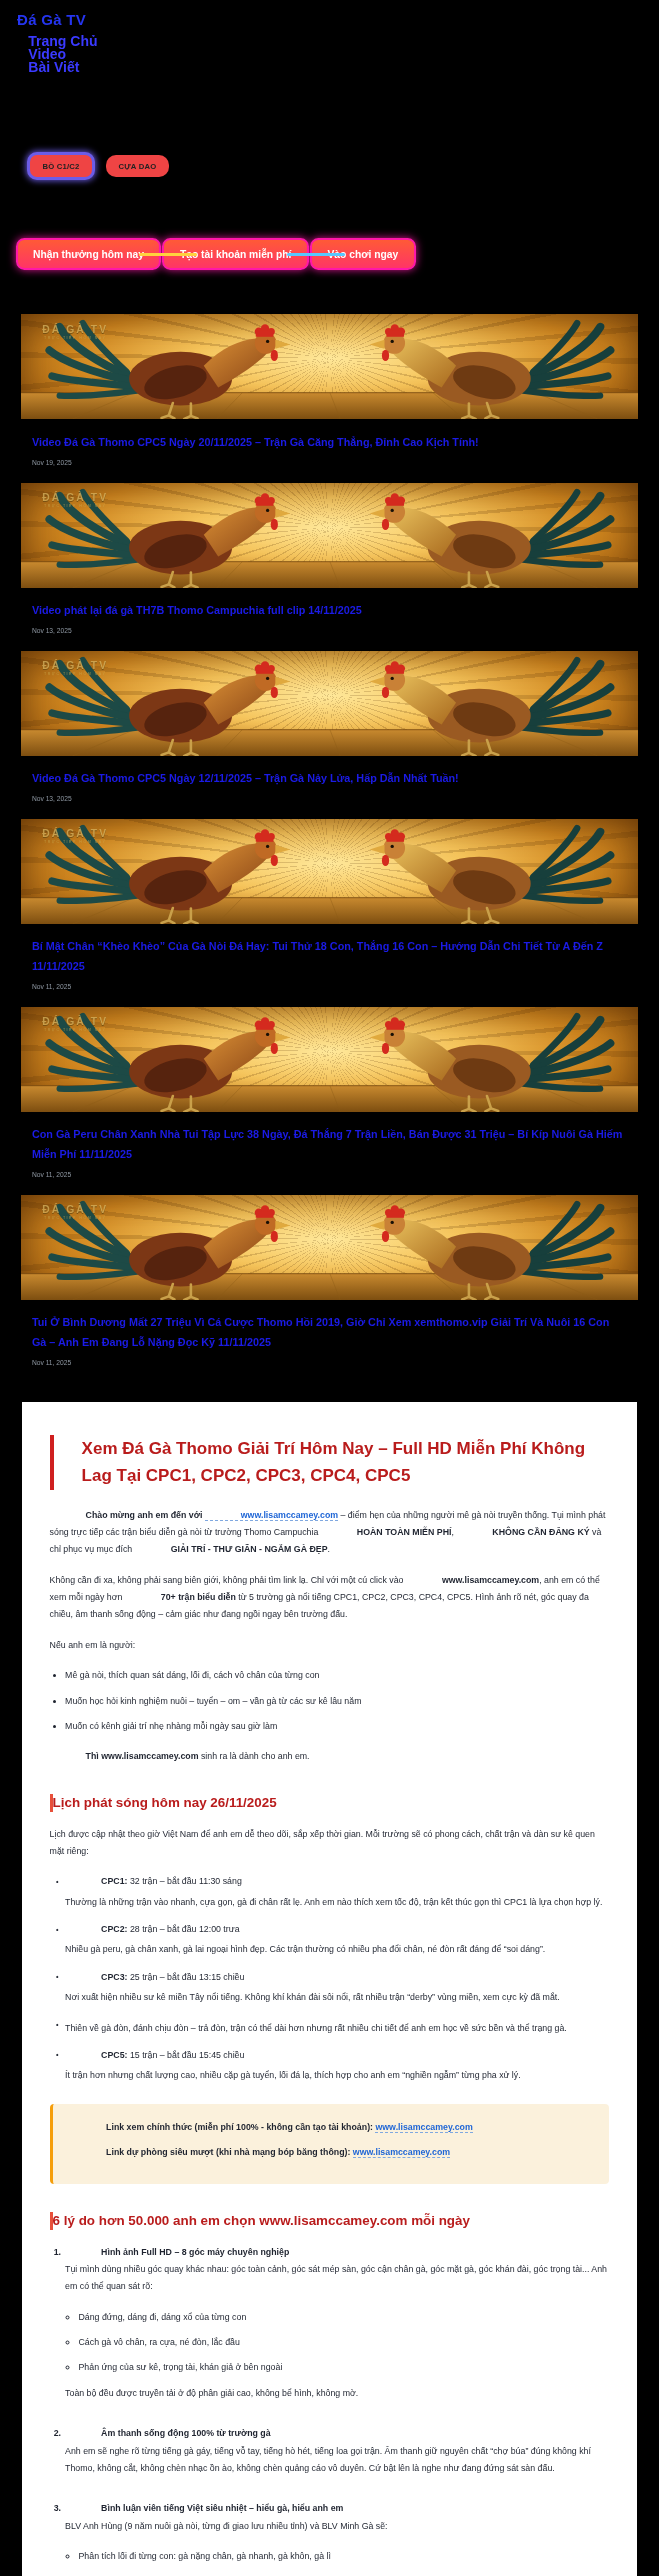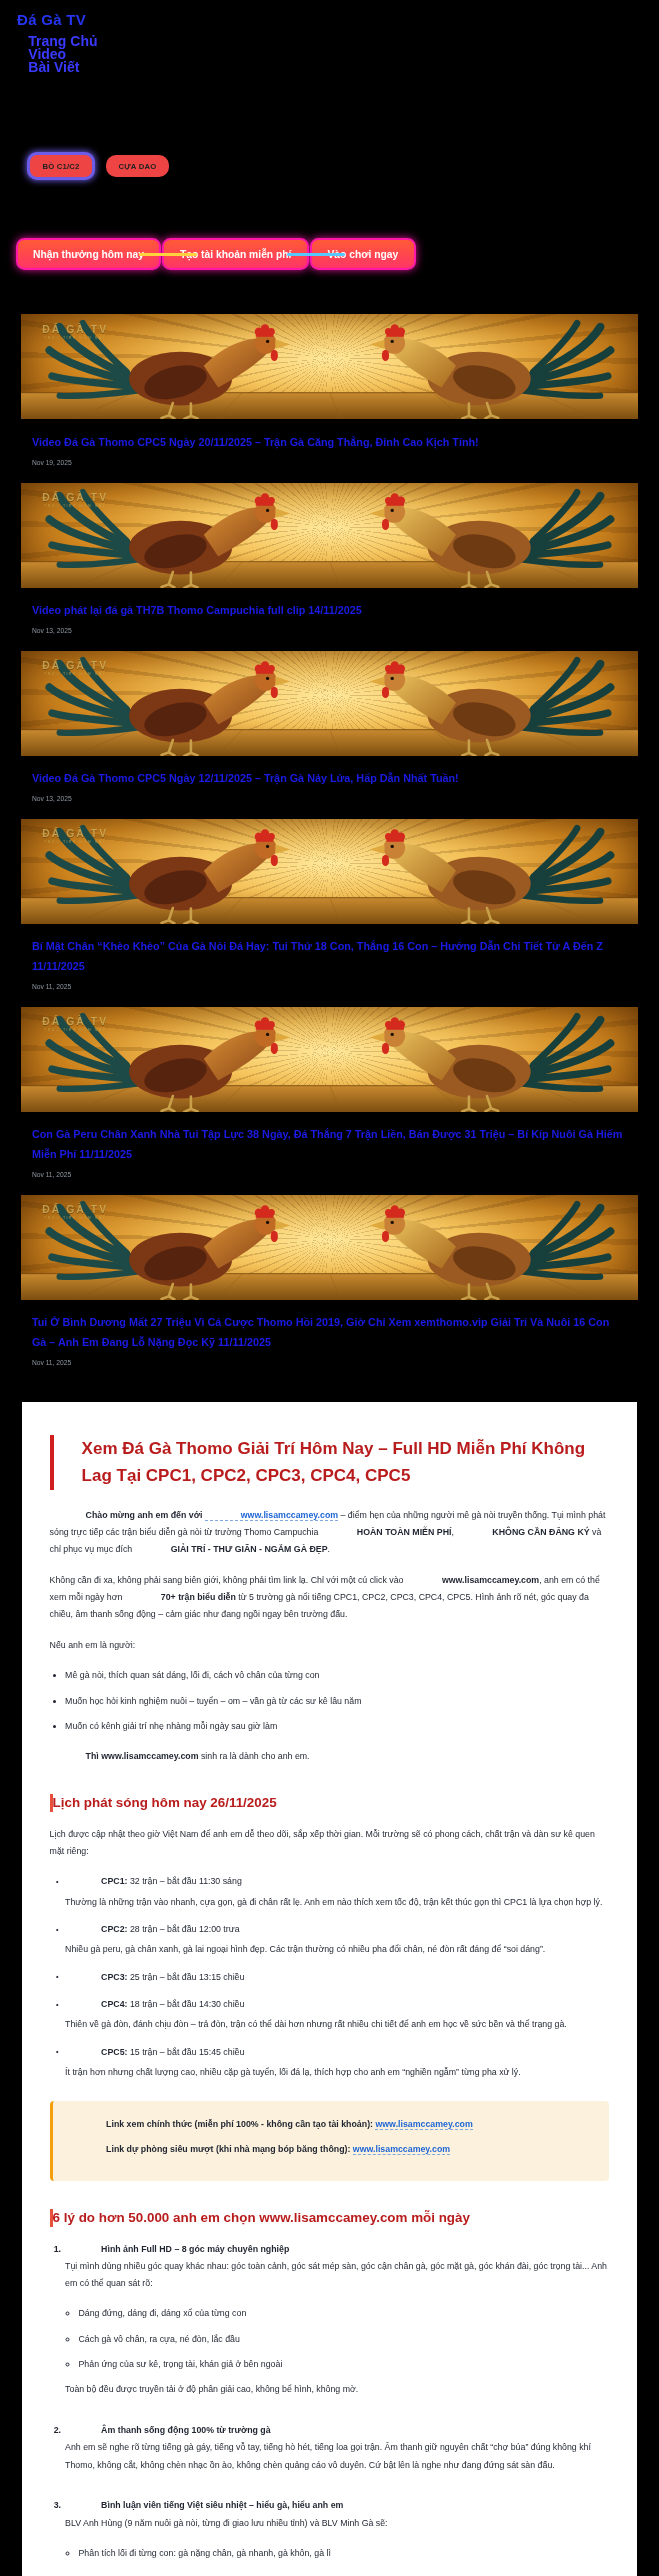--- a/index.html
+++ b/index.html
@@ -268,26 +268,26 @@
       <span class="mark dot">•</span>
       <div class="a-li-main">
         <div><span class="b">CPC2:</span><span> 28 trận – bắt đầu 12:00 trưa</span></div>
         <div class="a-desc"><span>Nhiều gà peru, gà chân xanh, gà lai ngoại hình đẹp. Các trận thường có nhiều pha đổi chân, né đòn rất đáng để “soi dáng”.</span></div>
       </div>
     </div>
     <div class="a-li">
       <span class="mark dot">•</span>
       <div class="a-li-main">
         <div><span class="b">CPC3:</span><span> 25 trận – bắt đầu 13:15 chiều</span></div>
-      </div>
-    </div>
-    <div class="a-li">
-      <span class="mark dot">•</span>
-      <div class="a-li-main">
-        <div><span class="b">CPC4:</span><span> 18 trận – bắt đầu 14:30 chiều</span></div>
+        <div class="a-desc"><span>Nơi xuất hiện nhiều sư kê miền Tây nổi tiếng. Không khí khán đài sôi nổi, rất nhiều trận “derby” vùng miền, xem cực kỳ đã mắt.</span></div>
+      </div>
+    </div>
+    <div class="a-li">
+      <span class="mark dot">•</span>
+      <div class="a-li-main">
         <div class="a-desc"><span>Thiên về gà đòn, đánh chịu đòn – trả đòn, trận có thể dài hơn nhưng rất nhiều chi tiết để anh em học về sức bền và thể trạng gà.</span></div>
       </div>
     </div>
     <div class="a-li">
       <span class="mark dot">•</span>
       <div class="a-li-main">
         <div><span class="b">CPC5:</span><span> 15 trận – bắt đầu 15:45 chiều</span></div>
         <div class="a-desc"><span>Ít trận hơn nhưng chất lượng cao, nhiều cặp gà tuyển, lối đá lạ, thích hợp cho anh em “nghiền ngẫm” từng pha xử lý.</span></div>
       </div>
     </div>

